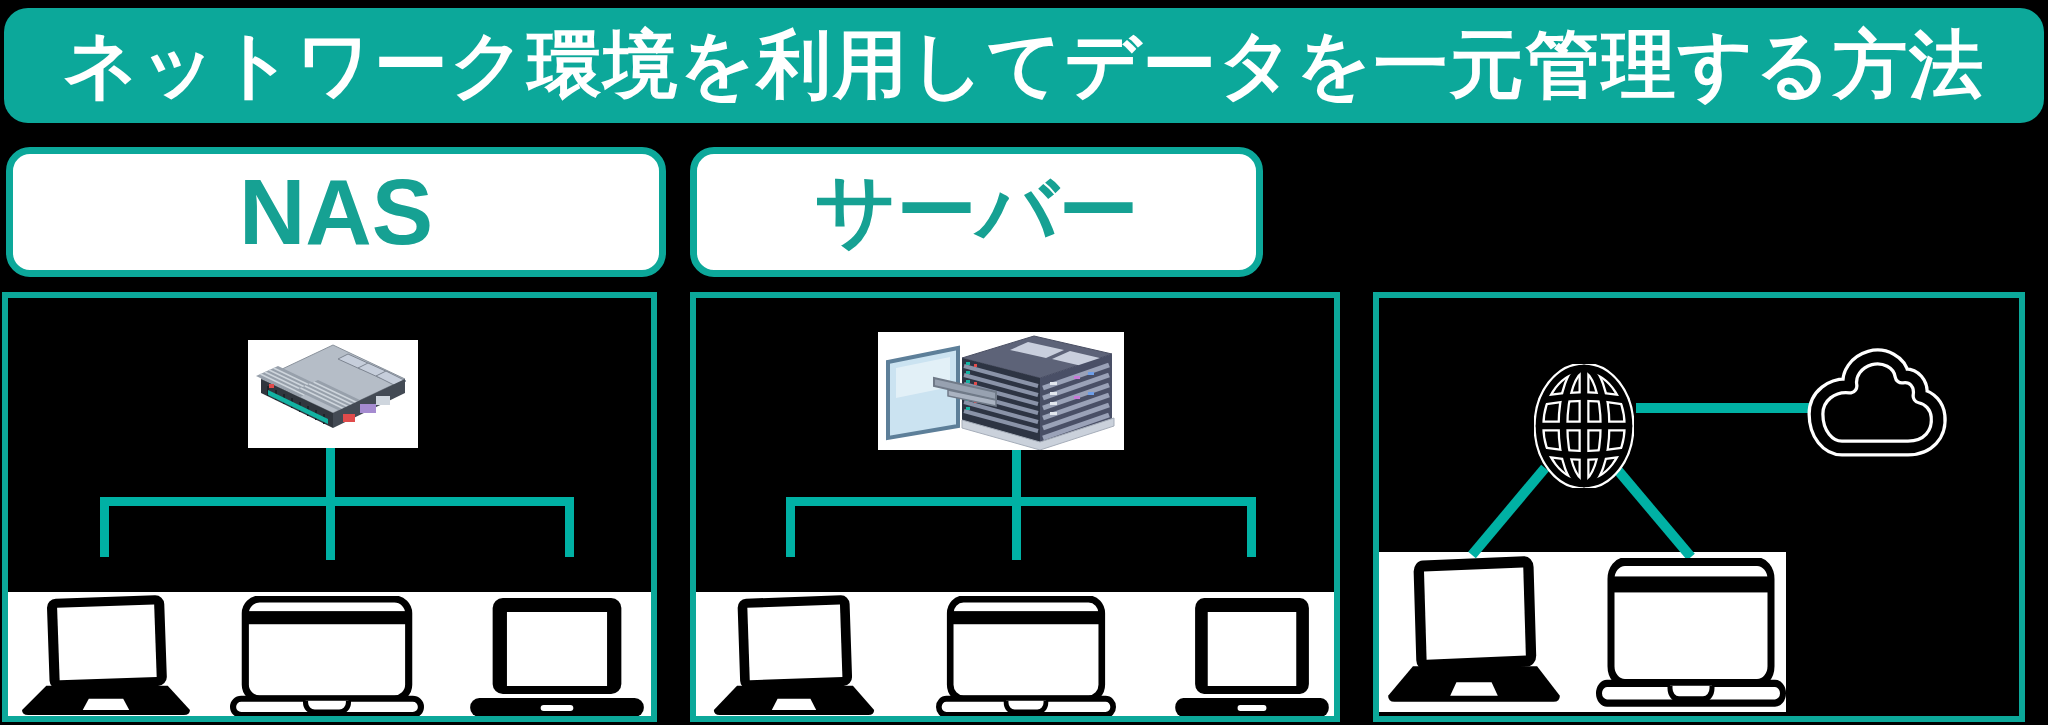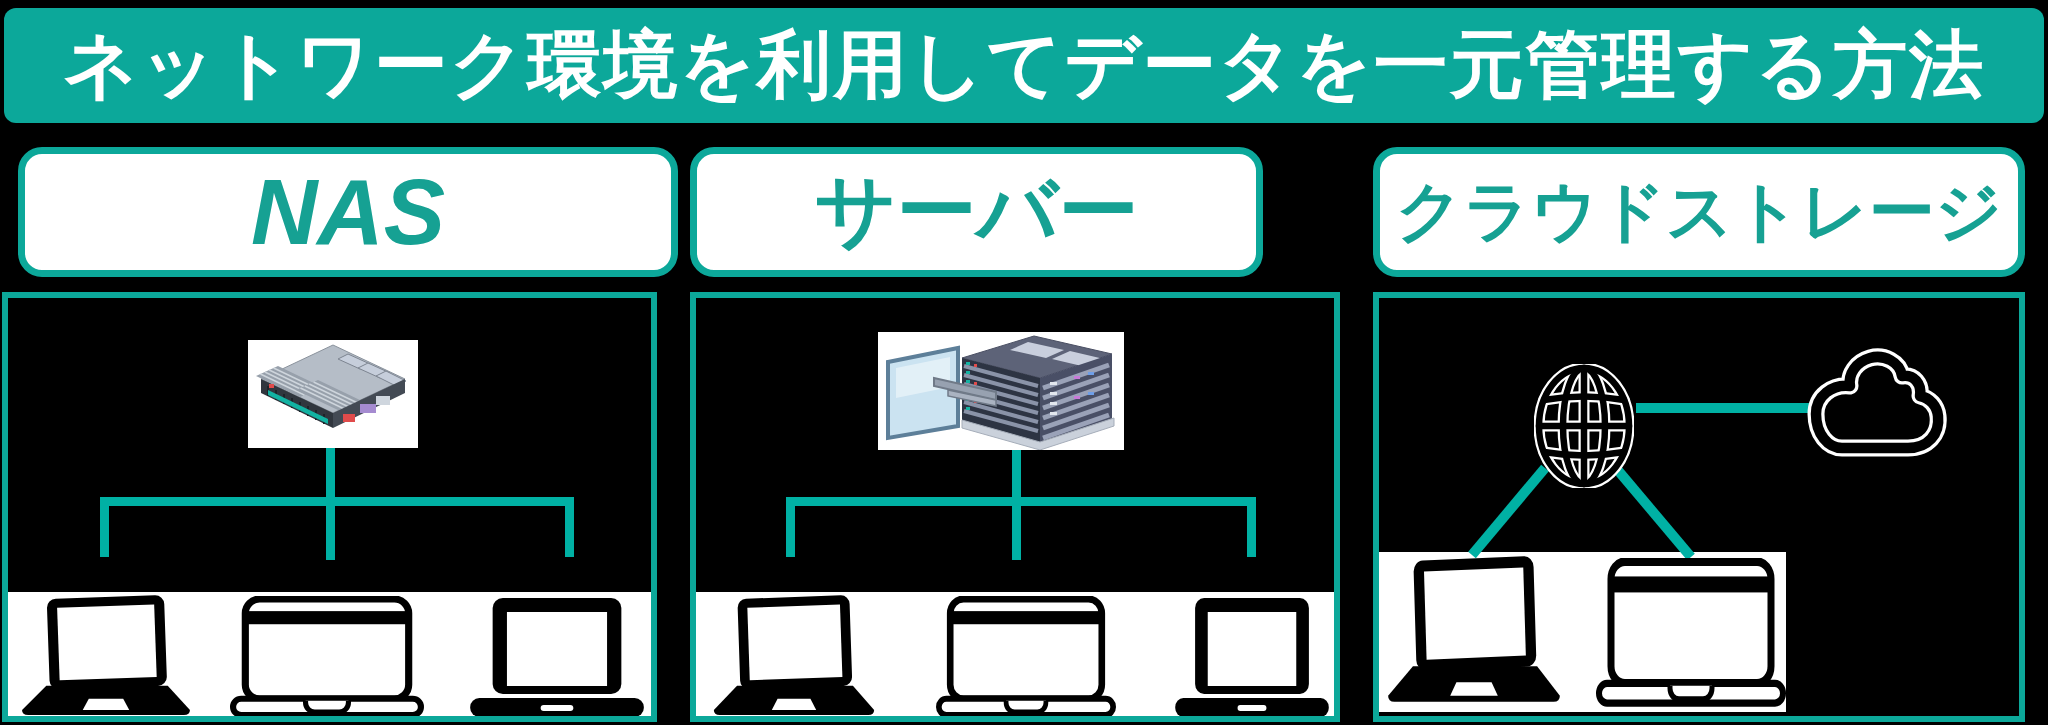--- a/index.html
+++ b/index.html
@@ -1,29 +1,29 @@
 <!DOCTYPE html>
 <html><head>
 <meta charset="utf-8">
 <style>
   html,body{margin:0;padding:0;background:#000;}
   #canvas{position:relative;width:2048px;height:725px;background:#000;overflow:hidden;
           font-family:"Liberation Sans","DejaVu Sans",sans-serif;}
   .abs{position:absolute;}
 
   
-  .title-bar{left:4px;top:8px;width:2040px;height:115px;background:#0ca89a;border-radius:12px;
+  .title-bar{left:4px;top:8px;width:2040px;height:115px;background:#0ca89a;border-radius:24px;
              display:flex;align-items:center;justify-content:center;z-index:5;}
   .title-bar span{color:#fff;font-size:74px;font-weight:900;white-space:nowrap;letter-spacing:2px;}
 
   
   .hdr{top:147px;height:130px;background:#fff;border:7px solid #0ca89a;border-radius:24px;
        box-sizing:border-box;display:flex;align-items:center;justify-content:center;z-index:5;}
   .hdr span{color:#16a193;font-weight:900;white-space:nowrap;}
-  .hdr-1{left:18px;width:660px;font-style:italic;}   .hdr-1 span{font-size:92px;}
+  .hdr-1{left:6px;width:660px;}   .hdr-1 span{font-size:92px;}
   .hdr-2{left:690px;width:573px;} .hdr-2 span{font-size:80px;}
   .hdr-3{left:1373px;width:652px;}.hdr-3 span{font-size:66px;}
 
   
   .panel{top:292px;height:430px;border:6px solid #0ca89a;box-sizing:border-box;background:transparent;
          z-index:4;pointer-events:none;}
   .panel-1{left:2px;width:655px;}
   .panel-2{left:690px;width:650px;}
   .panel-3{left:1373px;width:652px;}
 
@@ -188,23 +188,20 @@
   <div class="abs title-bar">
     <span>ネットワーク環境を利用してデータを一元管理する方法</span>
   </div>
 
   <div class="abs hdr hdr-1">
     <span>NAS</span>
   </div>
   <div class="abs hdr hdr-2">
     <span>サーバー</span>
   </div>
-  <div class="abs hdr hdr-3">
-    <span>クラウドストレージ</span>
-  </div>
 
   <div class="abs band" style="left:8px;top:592px;width:643px;height:124px;"></div>
   <div class="abs band" style="left:696px;top:592px;width:638px;height:124px;"></div>
   <div class="abs band" style="left:1379px;top:552px;width:407px;height:160px;"></div>
 
   <div class="abs line" style="left:326px;top:448px;width:9px;height:112px;"></div>
   <div class="abs line" style="left:100px;top:497px;width:474px;height:9px;"></div>
   <div class="abs line" style="left:100px;top:497px;width:9px;height:60px;"></div>
   <div class="abs line" style="left:565px;top:497px;width:9px;height:60px;"></div>
 

